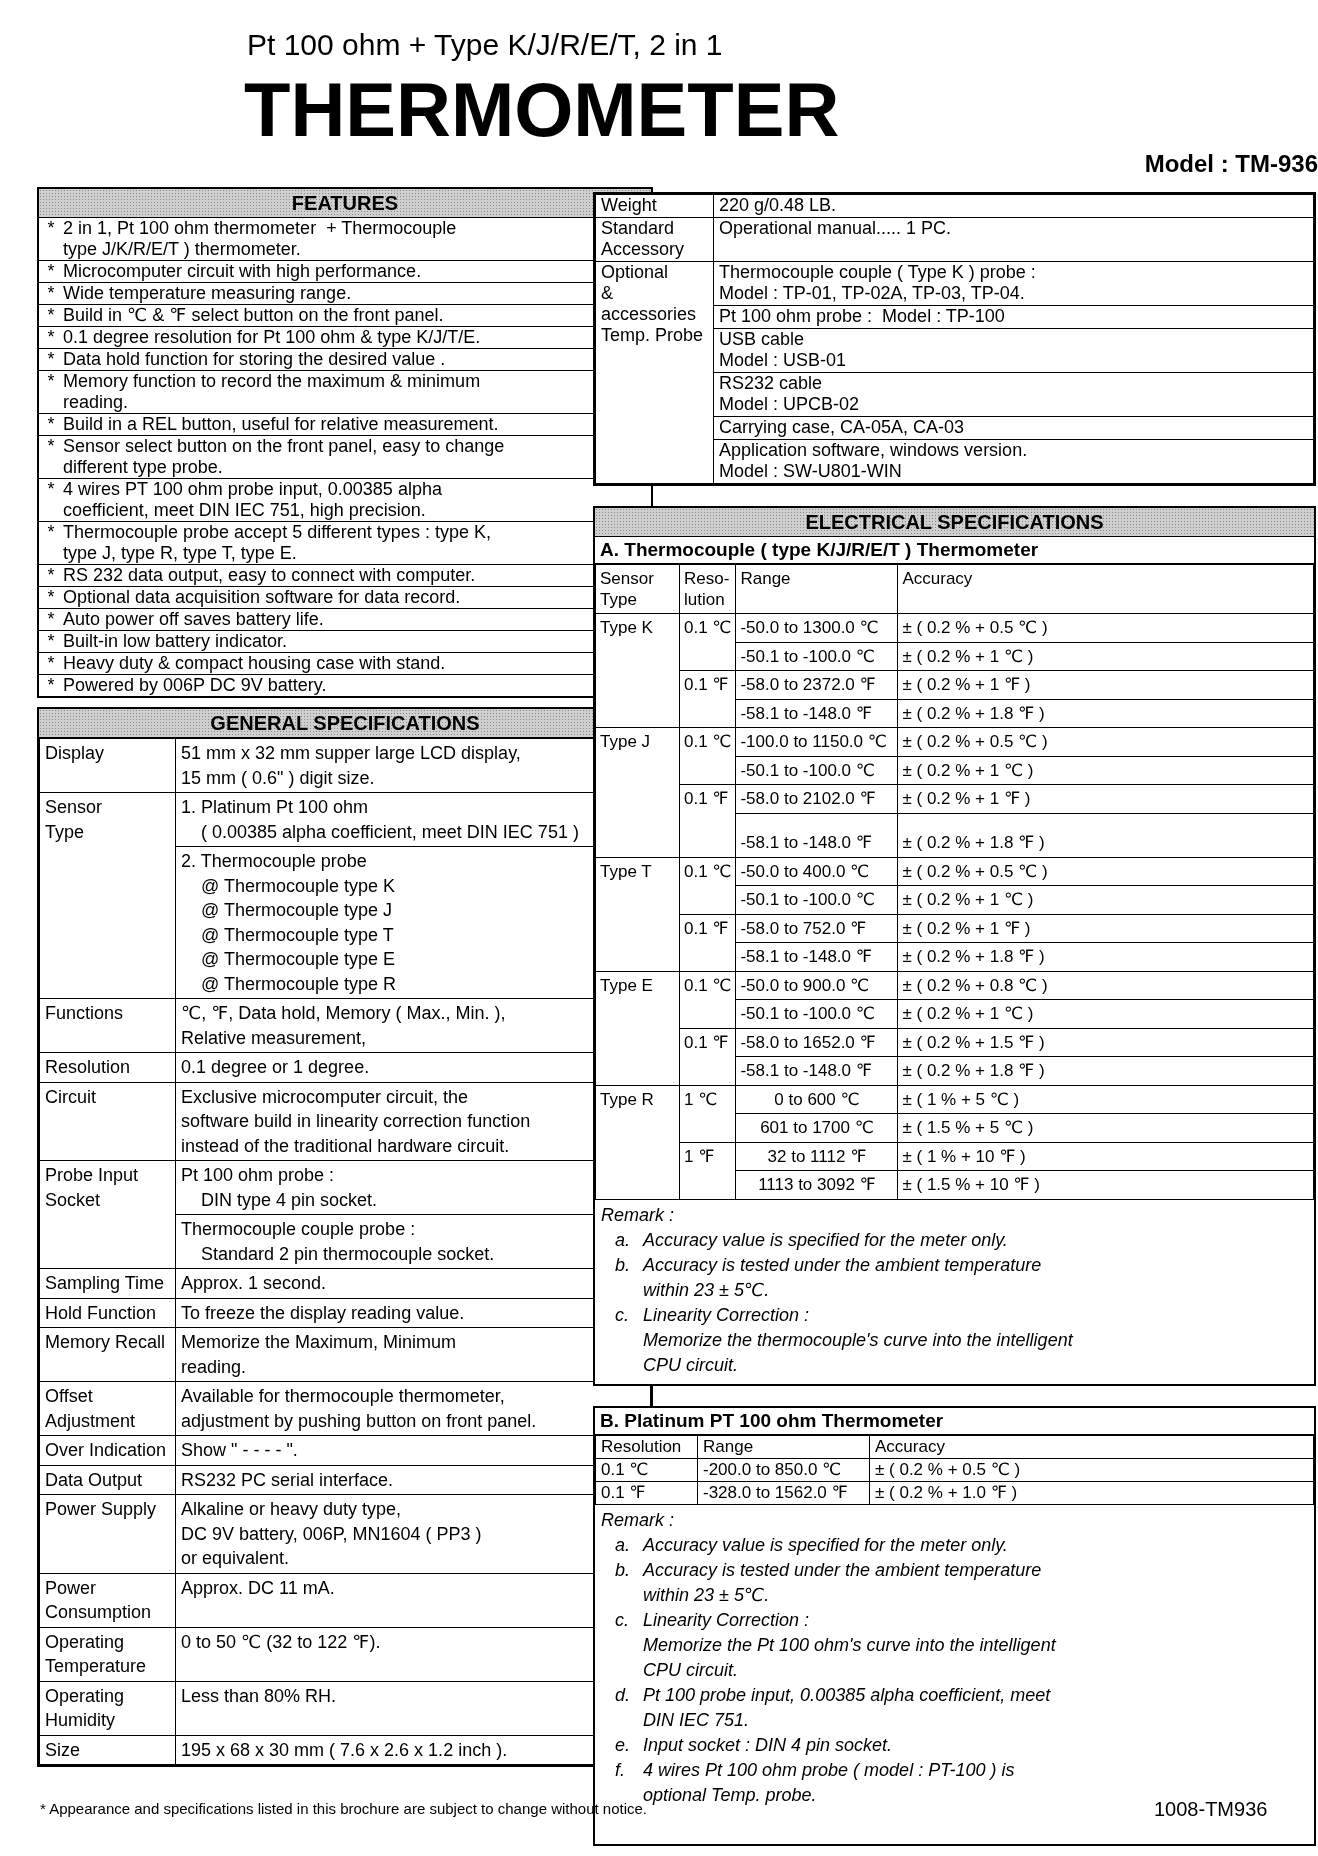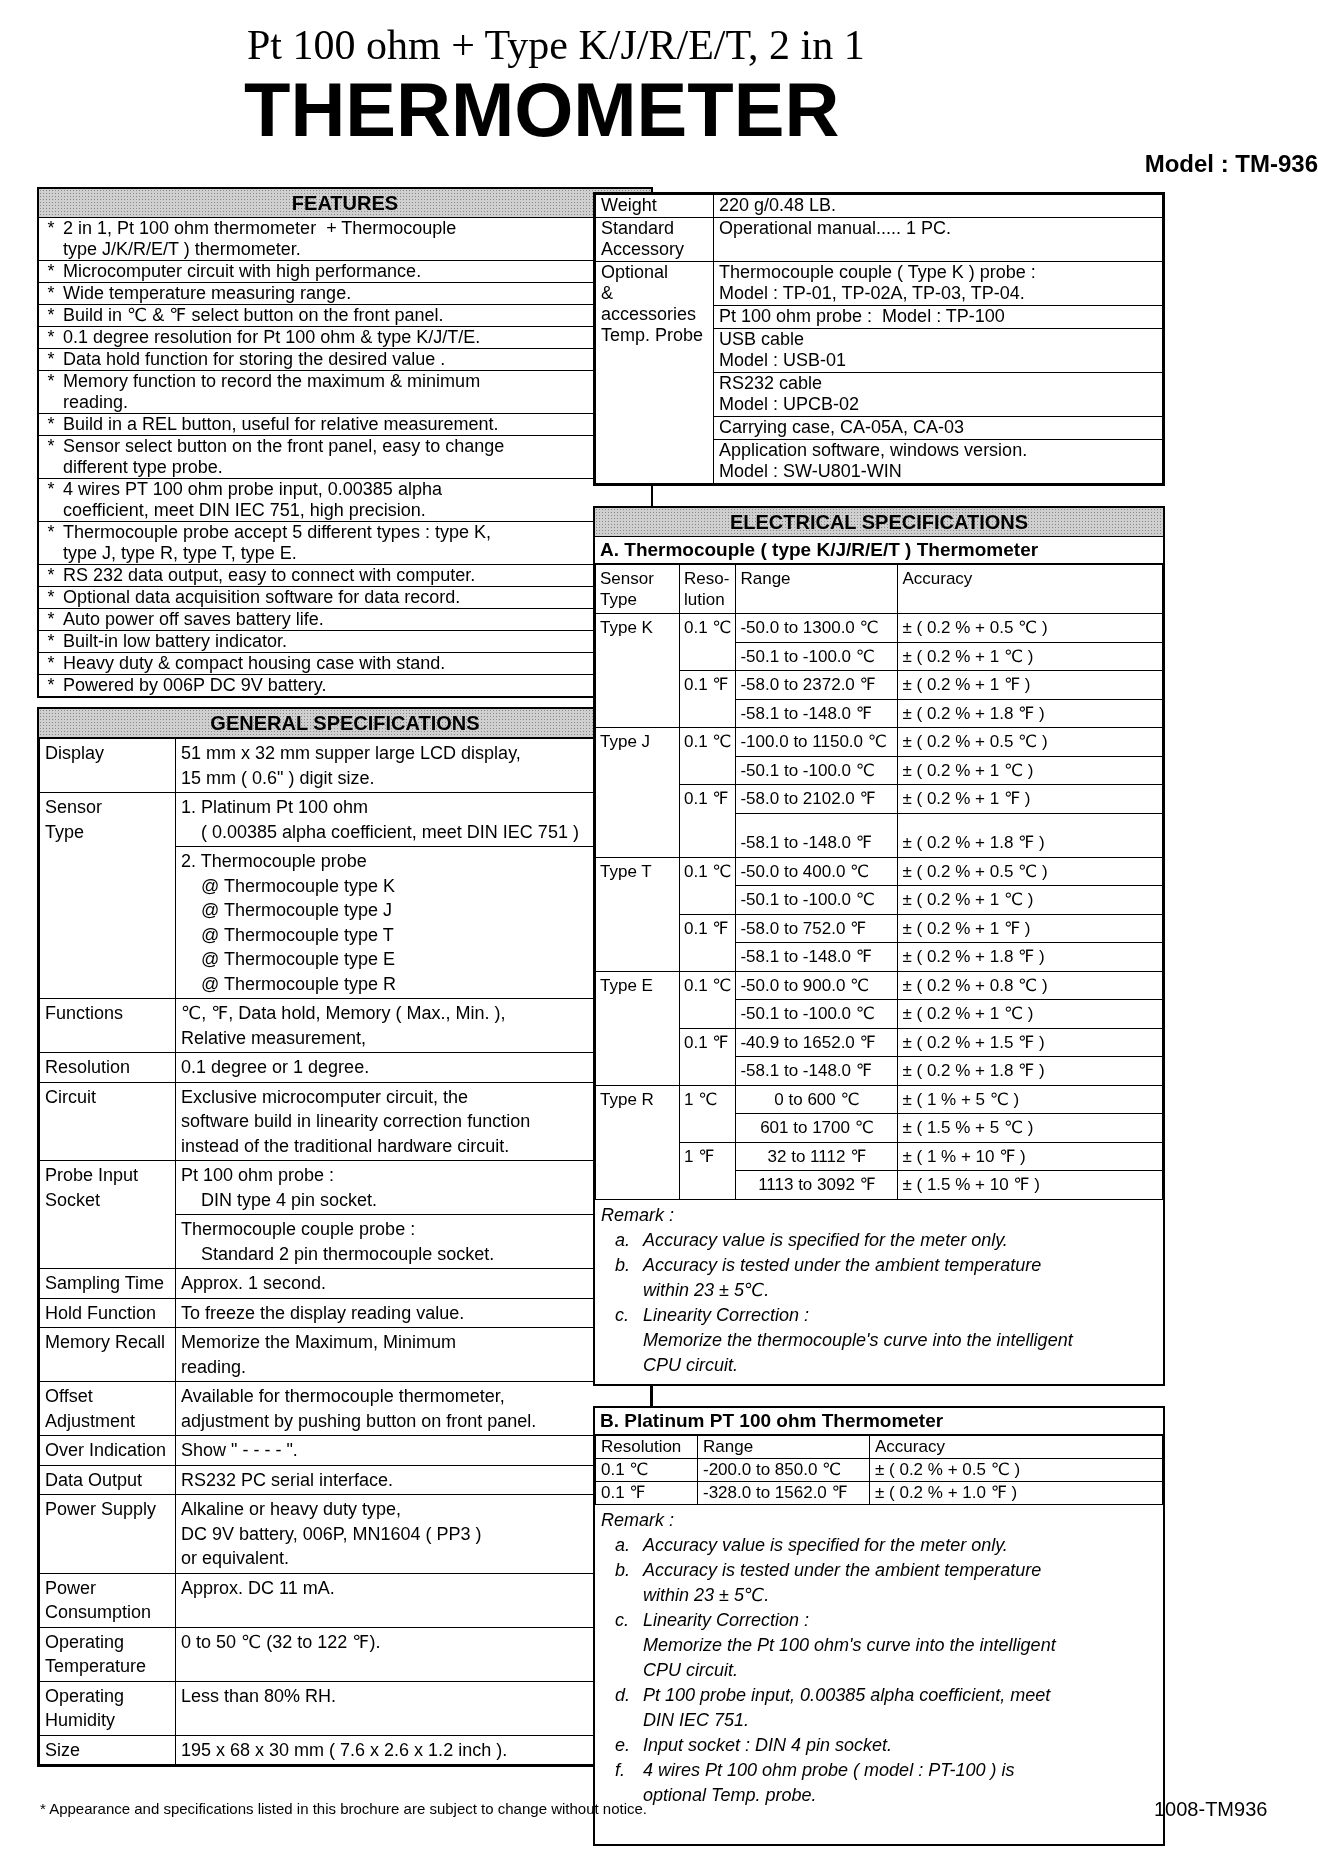--- a/index.html
+++ b/index.html
@@ -2,26 +2,26 @@
 <html><head>
 <meta charset="utf-8">
 <style>
   html,body{margin:0;padding:0;}
   body{
     width:1318px;height:1856px;position:relative;overflow:hidden;
     background:#fff;color:#000;
     font-family:"Liberation Sans","DejaVu Sans",sans-serif;font-size:18px;
   }
   .hdr{padding-top:20px;margin-left:247px;}
-  .subtitle{font-size:42px;line-height:50px;font-family:Liberation Serif, serif;}
+  .subtitle{font-size:30px;line-height:50px;}
   .title{font-size:76px;font-weight:bold;line-height:80px;margin-left:-3px;}
   .model{font-size:24px;font-weight:bold;line-height:26px;margin-top:1px;margin-left:6px;text-align:right;}
 
   .col-left{position:absolute;left:37px;top:187px;width:616px;}
-  .col-right{position:absolute;left:593px;top:192px;width:572px;}
+  .col-right{position:absolute;left:593px;top:192px;width:723px;}
 
   .box{border:2px solid #000;background:#fff;}
   .sec-head{
     text-align:center;font-weight:bold;font-size:20px;line-height:26px;padding:1px 0;
     border-bottom:1px solid #000;
     background-color:#cfcfcf;
     background-image:radial-gradient(#8a8a8a 0.9px,transparent 1px);
     background-size:3px 3px;
   }
 
@@ -389,21 +389,21 @@
               <td class="tres" rowspan="2">0.1 ℃</td>
               <td class="trange">-50.0 to 900.0 ℃</td>
               <td class="tacc">± ( 0.2 % + 0.8 ℃ )</td>
             </tr>
             <tr>
               <td class="trange">-50.1 to -100.0 ℃</td>
               <td class="tacc">± ( 0.2 % + 1 ℃ )</td>
             </tr>
             <tr>
               <td class="tres" rowspan="2">0.1 ℉</td>
-              <td class="trange">-40.9 to 1652.0 ℉</td>
+              <td class="trange">-58.0 to 1652.0 ℉</td>
               <td class="tacc">± ( 0.2 % + 1.5 ℉ )</td>
             </tr>
             <tr>
               <td class="trange">-58.1 to -148.0 ℉</td>
               <td class="tacc">± ( 0.2 % + 1.8 ℉ )</td>
             </tr>
             <tr>
               <td class="ttype" rowspan="4">Type R</td>
               <td class="tres" rowspan="2">1 ℃</td>
               <td class="trange ctr">0 to 600 ℃</td>

